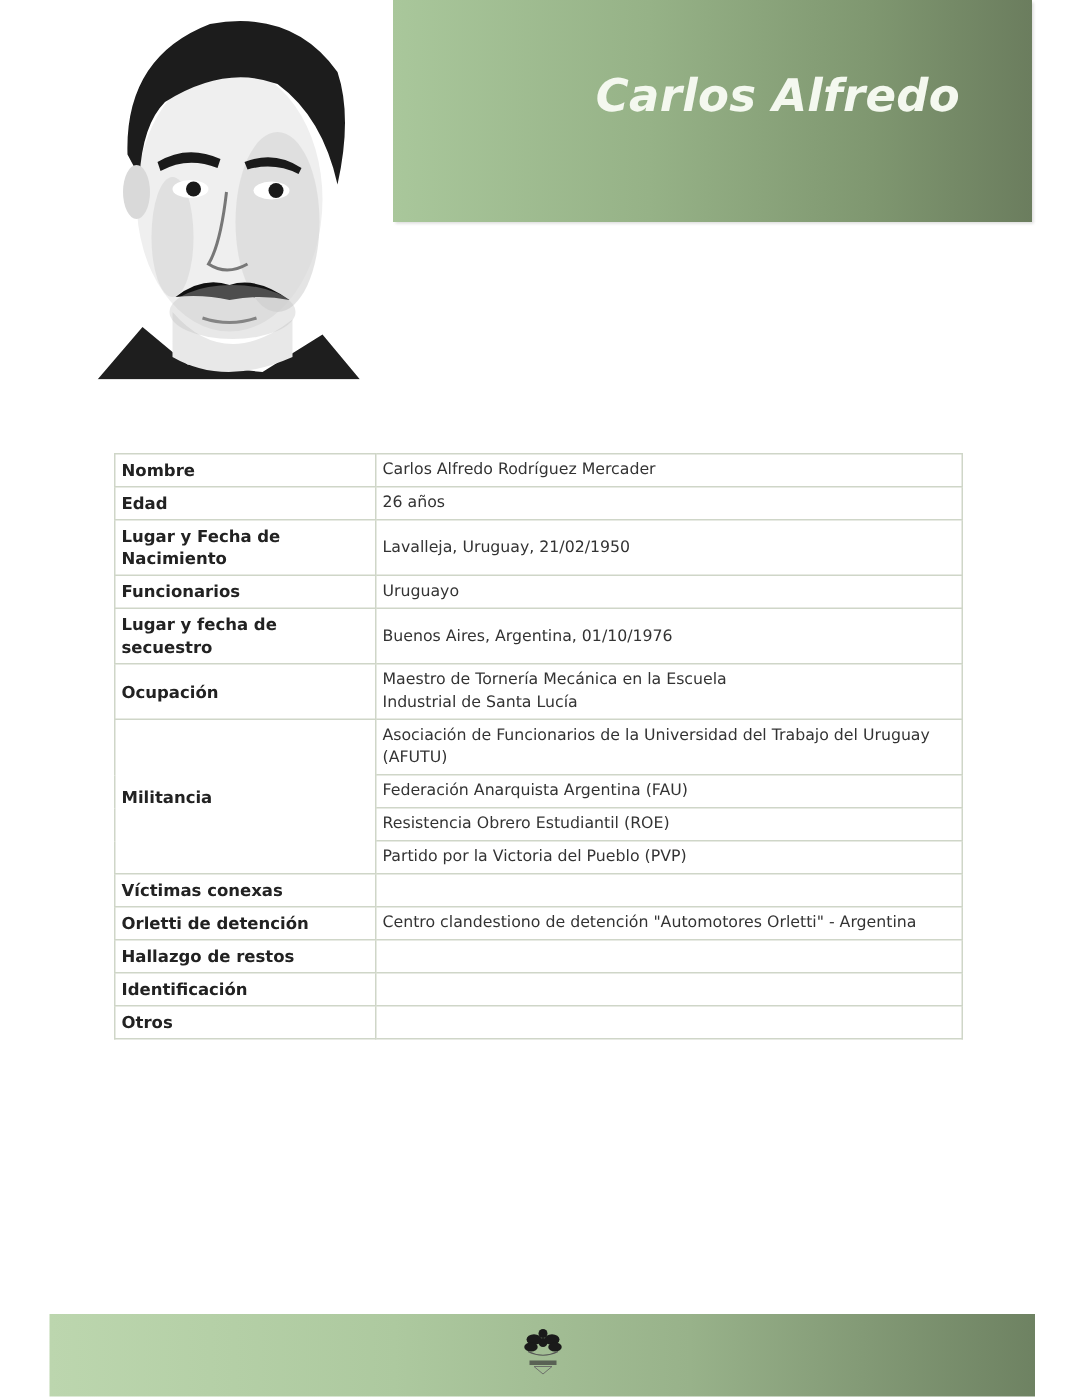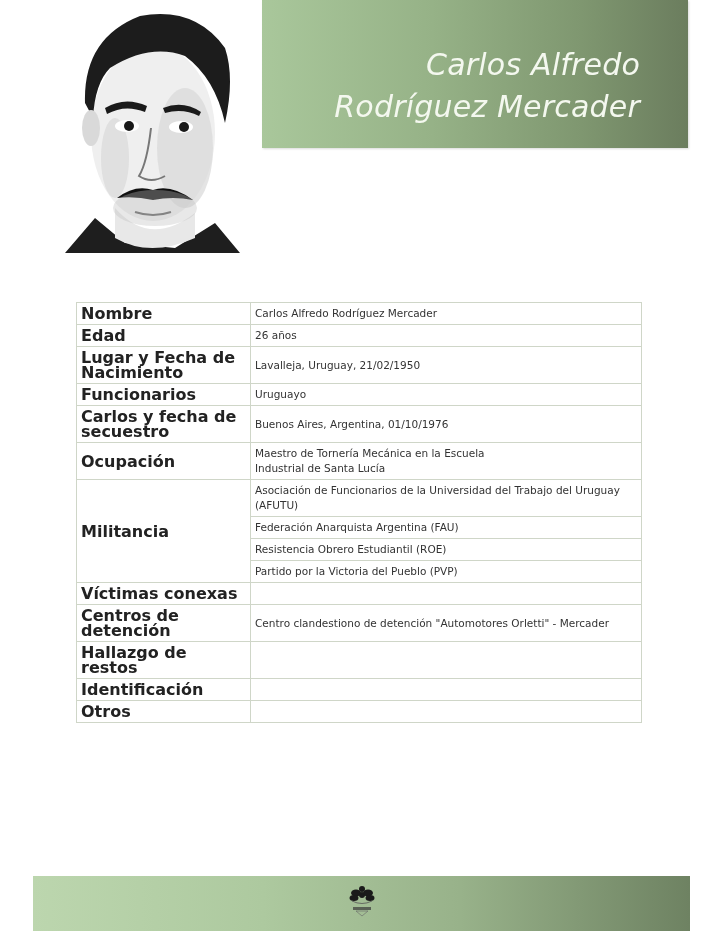--- a/index.html
+++ b/index.html
@@ -15,42 +15,42 @@
     .photo svg { width: 100%; height: 100%; display: block; }
     .header-box {
       position: absolute; left: 262px; top: 0; width: 426px; height: 148px;
       background: linear-gradient(to right, #a9c79b 0%, #96b287 40%, #7f9770 75%, #6b7d5e 100%);
       box-shadow: 1px 1px 2px rgba(0,0,0,0.15);
     }
     .header-title {
       position: absolute; right: 48px; top: 44px;
       text-align: right; color: #f4f8ef;
       font-family: "DejaVu Sans", sans-serif;
-      font-style: italic; font-weight: normal;
+      font-style: italic; font-weight: bold;
       font-size: 30px; line-height: 42px;
       letter-spacing: 0.2px;
       margin-left: 13px;
     }
     .header-title span { display: block; }
 
     table.ficha {
       position: absolute; left: 76px; top: 302px; width: 566px;
       border-collapse: collapse;
       font-family: "DejaVu Sans", sans-serif;
       font-size: 10.5px; color: #2d2d2d;
     }
     table.ficha td {
       border: 1.5px solid #cfd6c8;
       padding: 3px 4px;
       vertical-align: middle;
       line-height: 15px;
     }
     table.ficha td.label {
       width: 165px; font-weight: bold; color: #222;
-      font-size: 16px;
+      font-size: 11px;
     }
     table.ficha td.value { color: #333; }
     table.ficha tr.h1 td { height: 15px; }
 
     .footer-band {
       position: absolute; left: 33px; top: 876px; width: 657px; height: 55px;
       background: linear-gradient(to right, #bcd6ae 0%, #adc99f 35%, #98b28a 65%, #6e8262 100%);
     }
     .footer-logo {
       position: absolute; left: 50%; top: 8px; transform: translateX(-50%);
@@ -92,21 +92,20 @@
 
     <path d="M80 204 Q98 210 116 204" stroke="#666" stroke-width="2" fill="none"></path>
 
     <ellipse cx="100" cy="200" rx="42" ry="18" fill="#bdbdbd" opacity="0.35"></ellipse>
   </svg>
 </div>
 
 <div class="header-box">
   <div class="header-title">
     <span>Carlos Alfredo</span>
-    <span>Rodríguez Mercader</span>
   </div>
 </div>
 
 <table class="ficha">
   <tbody>
     <tr>
       <td class="label">Nombre</td>
       <td class="value">Carlos Alfredo Rodríguez Mercader</td>
     </tr>
     <tr>
@@ -115,21 +114,21 @@
     </tr>
     <tr>
       <td class="label">Lugar y Fecha de Nacimiento</td>
       <td class="value">Lavalleja, Uruguay, 21/02/1950</td>
     </tr>
     <tr>
       <td class="label">Funcionarios</td>
       <td class="value">Uruguayo</td>
     </tr>
     <tr>
-      <td class="label">Carlos y fecha de secuestro</td>
+      <td class="label">Lugar y fecha de secuestro</td>
       <td class="value">Buenos Aires, Argentina, 01/10/1976</td>
     </tr>
     <tr>
       <td class="label">Ocupación</td>
       <td class="value" style="padding-right:110px;">Maestro de Tornería Mecánica en la Escuela Industrial de Santa Lucía</td>
     </tr>
     <tr>
       <td class="label" rowspan="4">Militancia</td>
       <td class="value" style="padding-right:4px;">Asociación de Funcionarios de la Universidad del Trabajo del Uruguay (AFUTU)</td>
     </tr>
@@ -140,22 +139,22 @@
       <td class="value">Resistencia Obrero Estudiantil (ROE)</td>
     </tr>
     <tr>
       <td class="value">Partido por la Victoria del Pueblo (PVP)</td>
     </tr>
     <tr class="h1">
       <td class="label">Víctimas conexas</td>
       <td class="value"></td>
     </tr>
     <tr class="h1">
-      <td class="label">Centros de detención</td>
-      <td class="value">Centro clandestiono de detención "Automotores Orletti" - Mercader</td>
+      <td class="label">Orletti de detención</td>
+      <td class="value">Centro clandestiono de detención "Automotores Orletti" - Argentina</td>
     </tr>
     <tr class="h1">
       <td class="label">Hallazgo de restos</td>
       <td class="value"></td>
     </tr>
     <tr class="h1">
       <td class="label">Identificación</td>
       <td class="value"></td>
     </tr>
     <tr class="h1">

